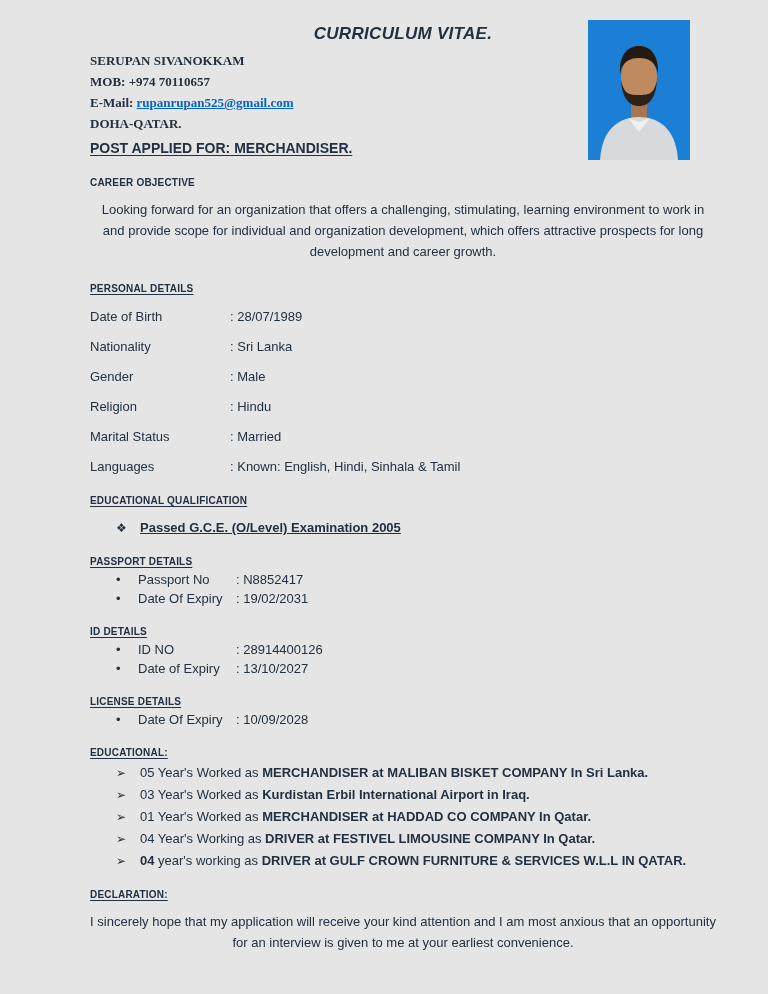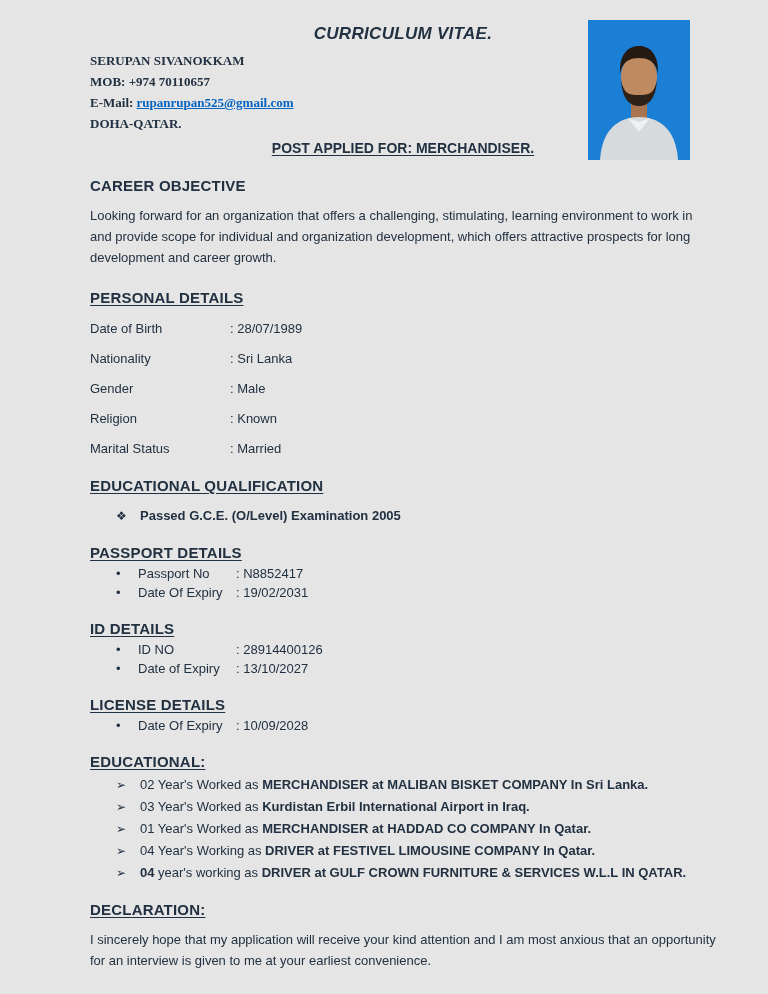--- a/index.html
+++ b/index.html
@@ -40,57 +40,57 @@
     line-height: 21px;
     white-space: nowrap;
   }
   .email-link {
     color: #0563c1;
     text-decoration: underline;
     font-weight: 700;
     cursor: pointer;
   }
   .post-applied-wrap {
-    text-align: center;
     margin-top: 6px;
   }
   .post-applied {
     font-size: 14px;
     font-weight: 700;
     text-decoration: underline;
     text-underline-offset: 2px;
   }
   .sec-heading {
     margin-top: 21px;
     font-weight: 700;
-    font-size: 15px;
+    font-size: 10px;
     letter-spacing: 0.2px;
   }
   .sec-heading.underlined {
     text-decoration: underline;
     text-underline-offset: 2px;
   }
   .body-para {
     margin-top: 11px;
     line-height: 21px;
-    text-align: left;
+    text-align: center;
   }
   .kv-row {
     margin-top: 15px;
     line-height: 15px;
   }
   .kv-label {
     display: inline-block;
     width: 140px;
   }
   .kv-value { display: inline-block; }
   .edu-line {
     margin-top: 14px;
     margin-left: 26px;
     font-weight: 700;
+    text-decoration: underline;
   }
   .edu-line .diamond {
     display: inline-block;
     width: 24px;
     font-weight: 400;
     font-size: 12px;
   }
   .bullet-row {
     margin-top: 6px;
     margin-left: 26px;
@@ -158,24 +158,27 @@
   <div class="kv-row">
     <span class="kv-label">Date of Birth</span><span class="kv-value">: 28/07/1989</span>
   </div>
   <div class="kv-row">
     <span class="kv-label">Nationality</span><span class="kv-value">: Sri Lanka</span>
   </div>
   <div class="kv-row">
     <span class="kv-label">Gender</span><span class="kv-value">: Male</span>
   </div>
   <div class="kv-row">
-    <span class="kv-label">Religion</span><span class="kv-value">: Known</span>
+    <span class="kv-label">Religion</span><span class="kv-value">: Hindu</span>
   </div>
   <div class="kv-row">
     <span class="kv-label">Marital Status</span><span class="kv-value">: Married</span>
+  </div>
+  <div class="kv-row">
+    <span class="kv-label">Languages</span><span class="kv-value">: Known: English, Hindi, Sinhala &amp; Tamil</span>
   </div>
 
   <div class="sec-heading underlined">EDUCATIONAL QUALIFICATION</div>
   <div class="edu-line">
     <span class="diamond">❖</span><span>Passed G.C.E. (O/Level) Examination 2005</span>
   </div>
 
   <div class="sec-heading underlined">PASSPORT DETAILS</div>
   <div class="bullet-row">
     <span class="bullet">•</span><span class="b-label">Passport No</span><span class="b-value">: N8852417</span>
@@ -193,21 +196,21 @@
   </div>
 
   <div class="sec-heading underlined">LICENSE DETAILS</div>
   <div class="bullet-row">
     <span class="bullet">•</span><span class="b-label">Date Of Expiry</span><span class="b-value">: 10/09/2028</span>
   </div>
 
   <div class="sec-heading underlined">EDUCATIONAL:</div>
 
   <div class="exp-item">
-    <span class="arrow">➢</span><span><b></b><span>02 Year's Worked as </span><b>MERCHANDISER at MALIBAN BISKET COMPANY In Sri Lanka.</b></span>
+    <span class="arrow">➢</span><span><b></b><span>05 Year's Worked as </span><b>MERCHANDISER at MALIBAN BISKET COMPANY In Sri Lanka.</b></span>
   </div>
   <div class="exp-item">
     <span class="arrow">➢</span><span><b></b><span>03 Year's Worked as </span><b>Kurdistan Erbil International Airport in Iraq.</b></span>
   </div>
   <div class="exp-item">
     <span class="arrow">➢</span><span><b></b><span>01 Year's Worked as </span><b>MERCHANDISER at HADDAD CO COMPANY In Qatar.</b></span>
   </div>
   <div class="exp-item">
     <span class="arrow">➢</span><span><b></b><span>04 Year's Working as </span><b>DRIVER at FESTIVEL LIMOUSINE COMPANY In Qatar.</b></span>
   </div>

